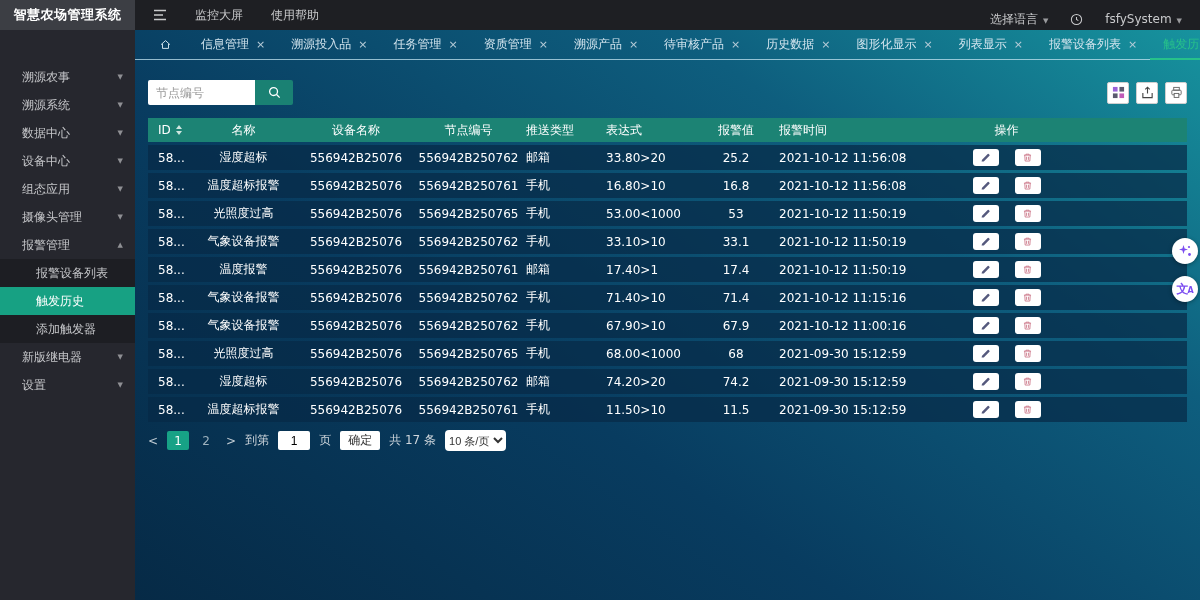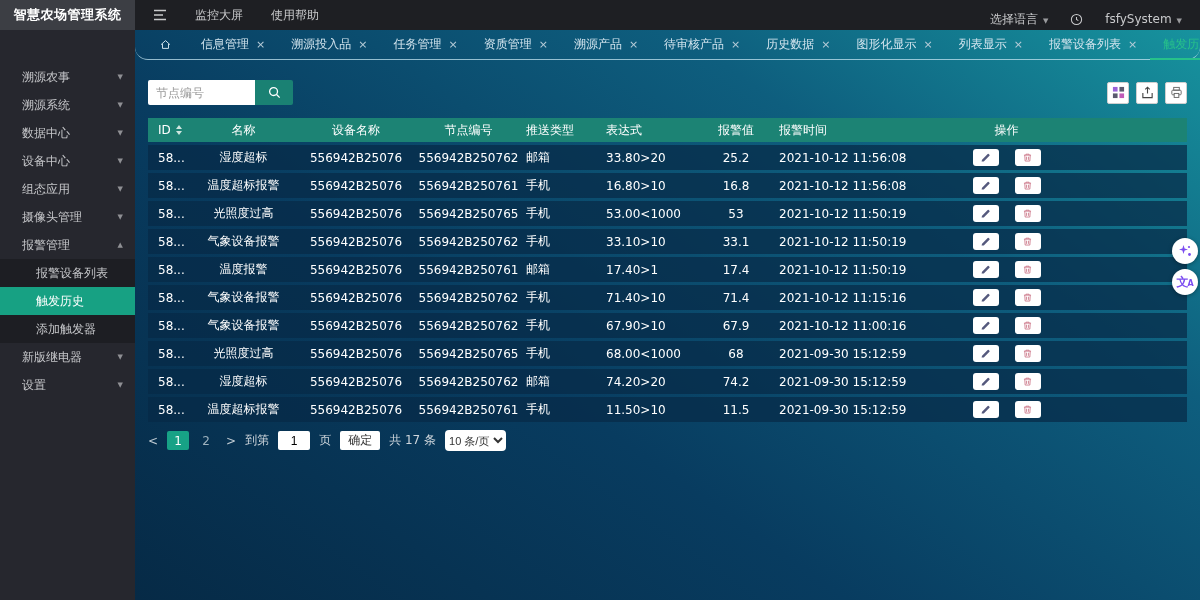--- a/index.html
+++ b/index.html
@@ -24,21 +24,21 @@
   .side-arrow{font-size:7px;color:#8f9094;}
   .side-sub{background:#1d1e23;}
   .side-sub-item{height:28px;display:flex;align-items:center;padding-left:36px;color:#c6c7ca;
     font-size:12px;cursor:pointer;}
   .side-sub-item.active{background:#17a183;color:#fff;}
   
   .content{position:absolute;top:30px;left:135px;width:1065px;height:570px;
     background:linear-gradient(215deg,#17939e 0%,#0e5e7e 28%,#083c60 62%,#062a46 100%);}
   
   .tabbar{height:30px;display:flex;align-items:stretch;border-bottom:1px solid rgba(195,228,240,.75);
-    padding-left:8px;border-radius:13px;}
+    padding-left:8px;}
   .tab{display:flex;align-items:center;gap:7px;padding:0 13px;color:#d2e4ee;font-size:12px;
     cursor:pointer;position:relative;white-space:nowrap;}
   .home-tab{padding:0 16px;}
   .tab-close{font-size:11px;color:#b8cdd9;cursor:pointer;}
   .tab.active{color:#27c18a;}
   .tab.active::after{content:"";position:absolute;left:0;right:0;bottom:-1px;height:2px;background:#27c18a;}
   
   .toolbar{display:flex;align-items:center;justify-content:space-between;padding:20px 13px 0 13px;}
   .search-group{display:flex;}
   .search-input{width:107px;height:25px;border:none;padding:0 8px;font-size:12px;color:#333;
@@ -76,21 +76,21 @@
   .pg-arrow{color:#c2cdd4;cursor:pointer;}
   #page-numbers{display:flex;gap:6px;}
   .pg-num{min-width:22px;height:19px;display:flex;align-items:center;justify-content:center;
     border-radius:2px;color:#9fb3bf;cursor:pointer;}
   .pg-num.active{background:#17a286;color:#fff;}
   .pg-input{width:32px;height:19px;border:none;text-align:center;font-size:12px;border-radius:2px;outline:none;}
   .pg-confirm{height:19px;padding:0 8px;background:#fff;border:none;font-size:12px;color:#333;
     cursor:pointer;border-radius:2px;}
   .pg-size{height:21px;font-size:11px;border:none;border-radius:4px;background:#fff;color:#333;outline:none;}
   
-  .floaters{position:absolute;right:2px;top:238px;display:flex;flex-direction:column;gap:5px;z-index:40;}
+  .floaters{position:absolute;right:2px;top:238px;display:flex;flex-direction:column;gap:12px;z-index:40;}
   .float-btn{width:26px;height:26px;border-radius:50%;background:#fff;
     box-shadow:0 1px 4px rgba(0,0,0,.35);display:flex;align-items:center;justify-content:center;
     color:#7c4df0;cursor:pointer;font-size:12px;font-weight:bold;}
   .float-btn .sup{font-size:8px;margin-left:-1px;margin-top:-8px;}
 </style>
 </head>
 <body>
 
 <div class="topbar">
   <div class="brand">智慧农场管理系统</div>

